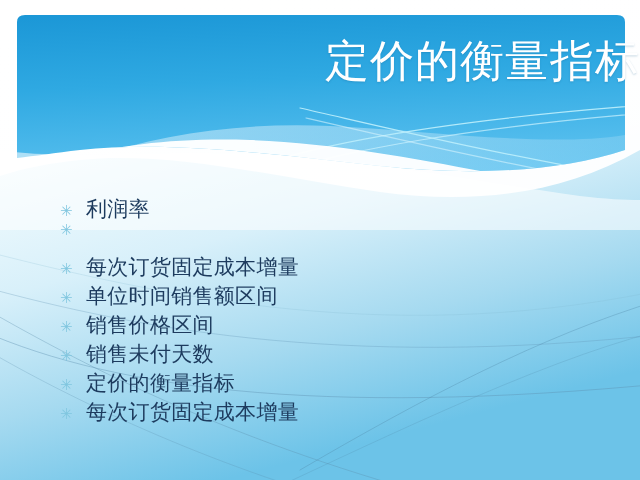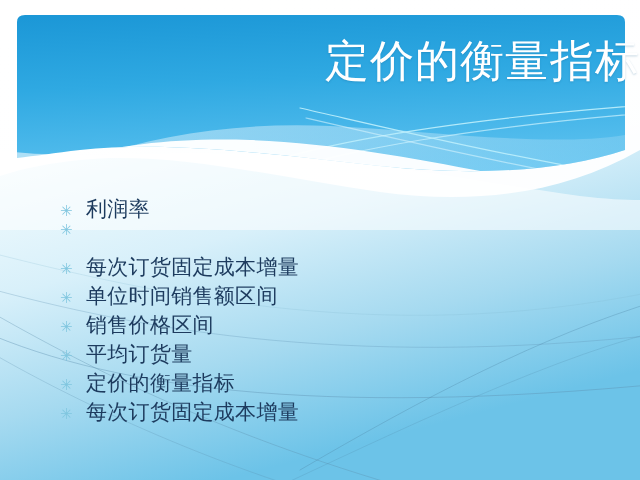--- a/index.html
+++ b/index.html
@@ -165,21 +165,21 @@
     <div class="bullet-row">
       <span class="bullet-mark">✳</span>
       <span class="bullet-label">单位时间销售额区间</span>
     </div>
     <div class="bullet-row">
       <span class="bullet-mark">✳</span>
       <span class="bullet-label">销售价格区间</span>
     </div>
     <div class="bullet-row">
       <span class="bullet-mark">✳</span>
-      <span class="bullet-label">平均订货量</span>
+      <span class="bullet-label">销售未付天数</span>
     </div>
     <div class="bullet-row">
       <span class="bullet-mark">✳</span>
       <span class="bullet-label">定价的衡量指标</span>
     </div>
     <div class="bullet-row">
       <span class="bullet-mark">✳</span>
       <span class="bullet-label">每次订货固定成本增量</span>
     </div>
   </div>

